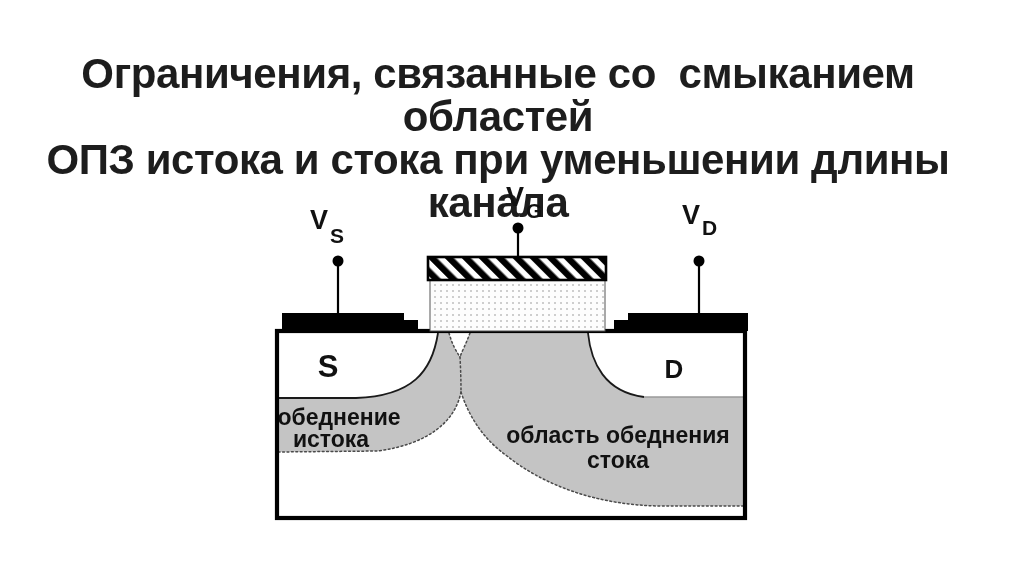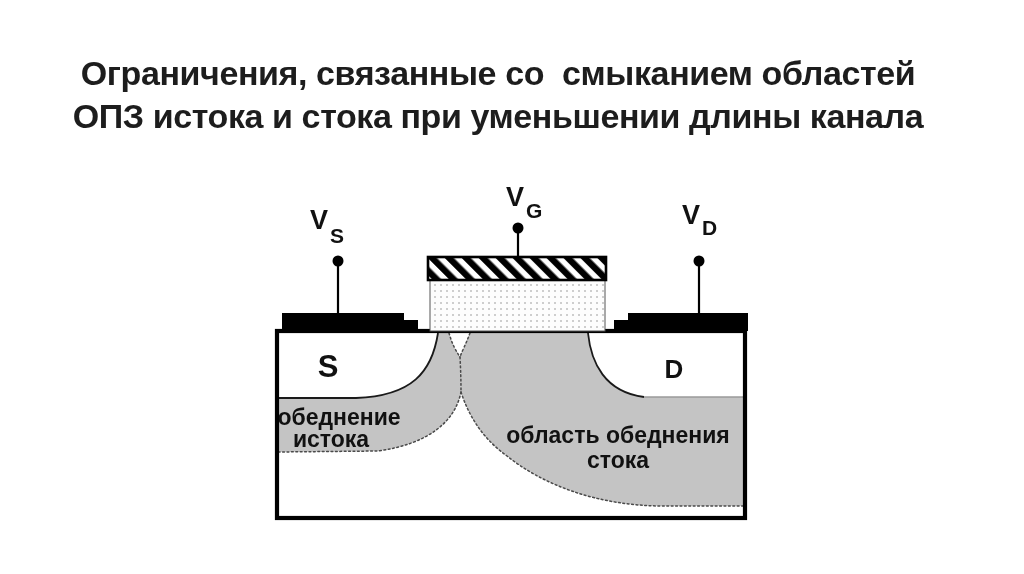--- a/index.html
+++ b/index.html
@@ -17,21 +17,21 @@
     height: 574px;
     background: #ffffff;
   }
   .title {
     position: absolute;
     top: 52px;
     left: 0;
     width: 996px;
     text-align: center;
     font-weight: 700;
-    font-size: 34px;
+    font-size: 42px;
     line-height: 43px;
     color: #1d1d1d;
     letter-spacing: -0.4px;
   }
   .title-line { white-space: pre-wrap; }
   .diagram-svg {
     position: absolute;
     top: 0;
     left: 0;
     width: 1024px;

